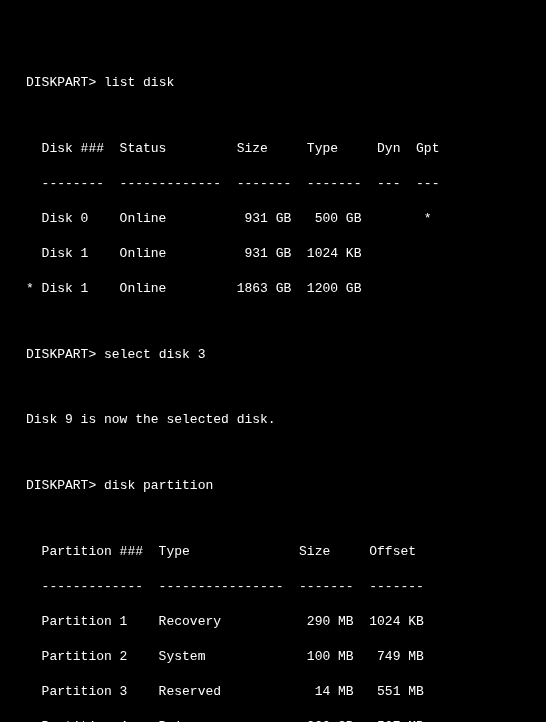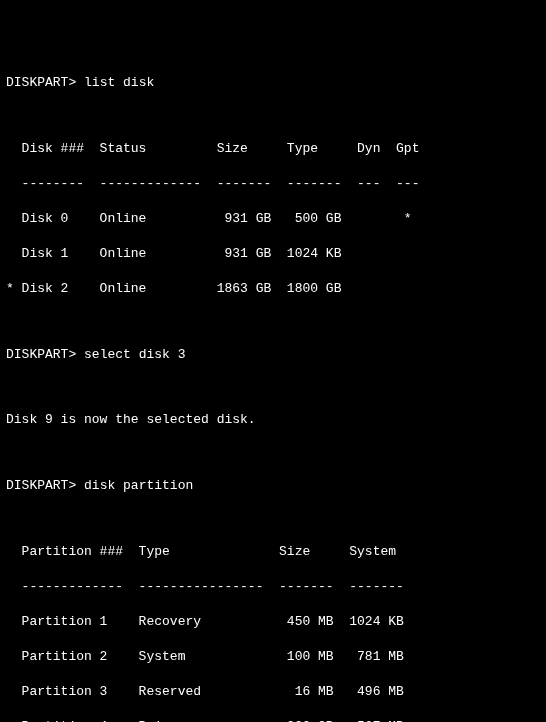--- a/index.html
+++ b/index.html
@@ -6,47 +6,47 @@
     body {
       background: #000;
       color: #fff;
       font-family: Consolas, "Courier New", monospace;
       font-size: 13px;
       line-height: 1.35;
       padding: 4px 6px;
       width: 546px;
       white-space: pre;
     }
-    .prompt { display: block; }
+    .prompt { display: block; margin-left: 20px; }
     .blank { height: 13px; }
   </style>
 </head>
 <body>
 
 
 
 <span class="prompt"><span>DISKPART&gt;</span> <span>list disk</span></span>
 <div class="blank"></div>
 <span class="prompt">  Disk ###  Status         Size     Type     Dyn  Gpt</span>
 <span class="prompt">  --------  -------------  -------  -------  ---  ---</span>
 <span class="prompt">  Disk 0    Online          931 GB   500 GB        *</span>
 <span class="prompt">  Disk 1    Online          931 GB  1024 KB</span>
-<span class="prompt">* Disk 2    Online         1863 GB  1800 GB</span>
+<span class="prompt">* Disk 1    Online         1863 GB  1200 GB</span>
 <div class="blank"></div>
 <span class="prompt"><span>DISKPART&gt;</span> <span>select disk 3</span></span>
 <div class="blank"></div>
 <span class="prompt">Disk 9 is now the selected disk.</span>
 <div class="blank"></div>
 <span class="prompt"><span>DISKPART&gt;</span> <span>disk partition</span></span>
 <div class="blank"></div>
-<span class="prompt">  Partition ###  Type              Size     System</span>
+<span class="prompt">  Partition ###  Type              Size     Offset</span>
 <span class="prompt">  -------------  ----------------  -------  -------</span>
-<span class="prompt">  Partition 1    Recovery           450 MB  1024 KB</span>
-<span class="prompt">  Partition 2    System             100 MB   781 MB</span>
-<span class="prompt">  Partition 3    Reserved            16 MB   496 MB</span>
+<span class="prompt">  Partition 1    Recovery           290 MB  1024 KB</span>
+<span class="prompt">  Partition 2    System             100 MB   749 MB</span>
+<span class="prompt">  Partition 3    Reserved            14 MB   551 MB</span>
 <span class="prompt">  Partition 4    Primary            330 GB   567 MB</span>
 
 
 
 
 
 
 
 
 

